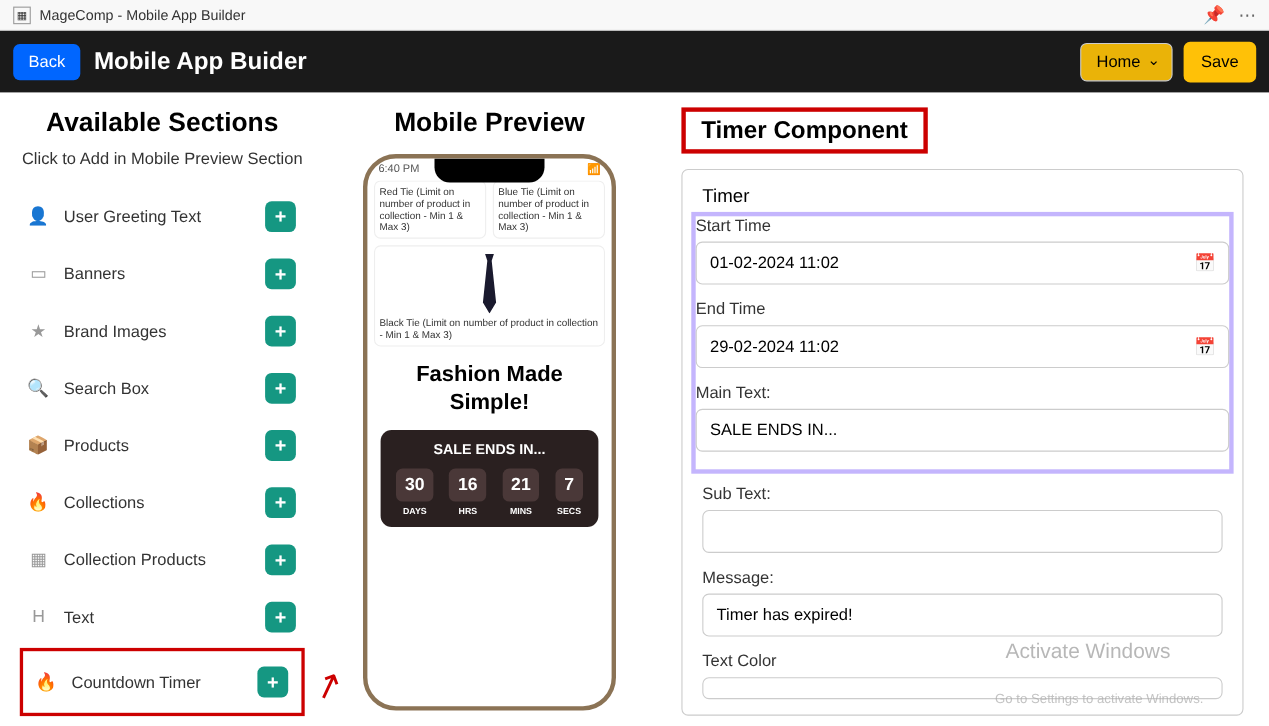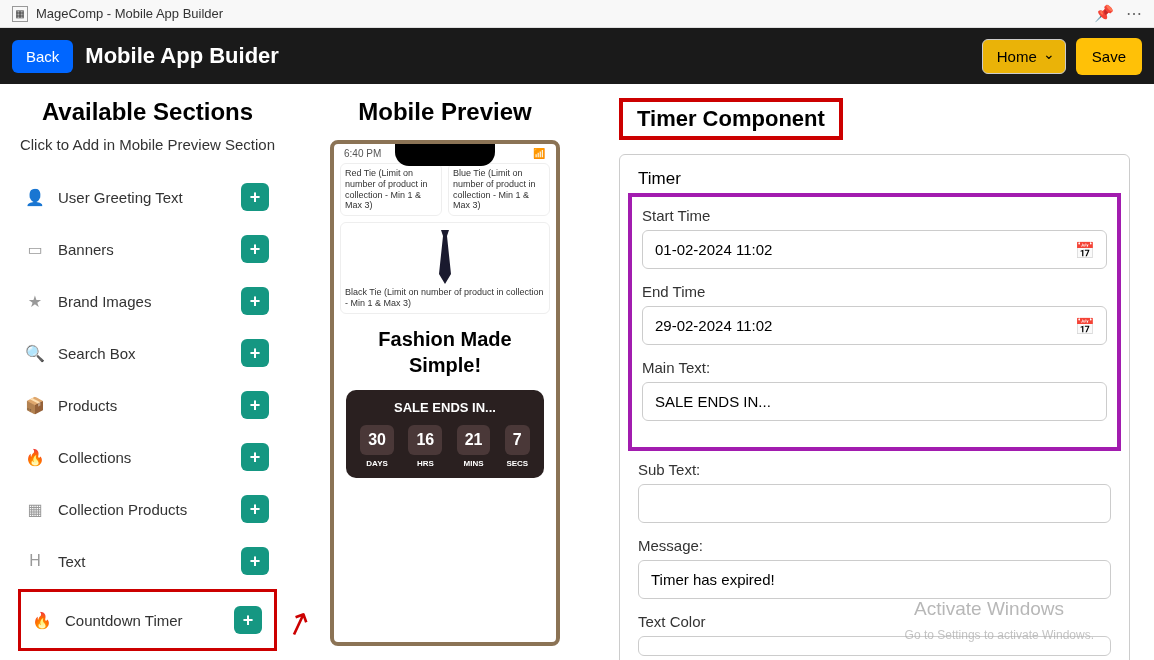--- a/index.html
+++ b/index.html
@@ -26,21 +26,21 @@
     .sidebar-subtitle { font-size: 15px; text-align: center; color: #333; margin-bottom: 18px; line-height: 1.4; }
     .section-item { display: flex; align-items: center; justify-content: space-between; padding: 10px 8px; margin-bottom: 4px; }
     .section-item-left { display: flex; align-items: center; gap: 14px; }
     .section-icon { width: 18px; height: 18px; color: #999; display: flex; align-items: center; justify-content: center; }
     .section-label { font-size: 15px; color: #333; }
     .add-btn { width: 28px; height: 28px; background: #159782; border-radius: 6px; display: flex; align-items: center; justify-content: center; color: #fff; font-size: 18px; font-weight: bold; cursor: pointer; }
     .countdown-highlight { border: 3px solid #c00; padding: 4px; margin-top: 2px; }
     
     .preview { width: 300px; padding: 14px 0; display: flex; flex-direction: column; align-items: center; position: relative; justify-content: flex-end; }
     .preview-title { font-size: 24px; font-weight: 700; margin-bottom: 14px; }
-    .phone-frame { width: 230px; height: 580px; border: 4px solid #8b7355; border-radius: 8px; position: relative; overflow: hidden; background: #fff; }
+    .phone-frame { width: 230px; height: 580px; border: 4px solid #8b7355; border-radius: 30px; position: relative; overflow: hidden; background: #fff; }
     .phone-top { position: absolute; top: 0; left: 50%; transform: translateX(-50%); width: 100px; height: 22px; background: #000; border-radius: 0 0 14px 14px; z-index: 10; }
     .status-bar { display: flex; justify-content: space-between; padding: 4px 10px; font-size: 10px; color: #555; }
     .phone-content { padding: 0 6px; height: calc(100% - 22px); overflow: hidden; }
     .product-row { display: flex; gap: 6px; margin-bottom: 6px; }
     .product-card { flex: 1; background: #fff; border: 1px solid #eee; border-radius: 6px; padding: 4px; font-size: 9px; line-height: 1.2; color: #333; }
     .product-card-single { width: 48%; }
     .tie-img { width: 100%; height: 60px; display: flex; align-items: center; justify-content: center; }
     .tagline { text-align: center; font-size: 20px; font-weight: 700; margin: 12px 0; line-height: 1.3; }
     .timer-widget { background: #2a2020; color: #fff; border-radius: 10px; padding: 10px; margin: 0 6px; }
     .timer-text { text-align: center; font-size: 13px; font-weight: 700; margin-bottom: 10px; }
@@ -48,30 +48,30 @@
     .timer-box { text-align: center; }
     .timer-num { background: #4a3838; border-radius: 6px; padding: 6px 8px; font-size: 16px; font-weight: 700; }
     .timer-label { font-size: 8px; margin-top: 4px; font-weight: 700; }
     .preview-arrow { position: absolute; left: -10px; top: 520px; color: #c00; font-size: 32px; transform: rotate(-20deg); }
     
     .config-panel { flex: 1; padding: 14px 24px; overflow-y: auto; }
     .config-title-box { border: 4px solid #c00; display: inline-block; padding: 4px 14px; margin-bottom: 14px; }
     .config-title { font-size: 22px; font-weight: 700; }
     .form-card { border: 1px solid #ccc; border-radius: 6px; padding: 14px 18px; }
     .form-heading { font-size: 17px; font-weight: 500; margin-bottom: 14px; }
-    .form-highlight { border: 4px solid #a21caf; padding: 10px; margin: -10px; margin-bottom: 10px; }
+    .form-highlight { border: 4px solid #c4b5fd; padding: 0; margin: -10px; margin-bottom: 10px; }
     .form-group { margin-bottom: 14px; }
     .form-label { font-size: 15px; margin-bottom: 6px; display: block; color: #333; }
     .form-input { width: 100%; padding: 10px 12px; border: 1px solid #ccc; border-radius: 6px; font-size: 15px; }
     .form-input-date { position: relative; }
     .calendar-icon { position: absolute; right: 12px; top: 50%; transform: translateY(-50%); color: #666; }
     .color-row { display: flex; gap: 20px; }
     .color-group { flex: 1; }
     .color-swatch { width: 100%; height: 20px; border: 1px solid #ccc; border-radius: 6px; margin-top: 6px; }
-    .watermark { position: absolute; right: 90px; bottom: 40px; color: #999; font-size: 19px; opacity: 0.7; }
+    .watermark { position: absolute; right: 90px; bottom: 56px; color: #999; font-size: 19px; opacity: 0.7; }
     .watermark-sub { position: absolute; right: 60px; bottom: 18px; color: #aaa; font-size: 12px; opacity: 0.7; }
   </style>
 </head>
 <body>
 
 <div class="top-bar">
   <div class="top-bar-left">
     <span class="app-icon">▦</span>
     <span>MageComp - Mobile App Builder</span>
   </div>

